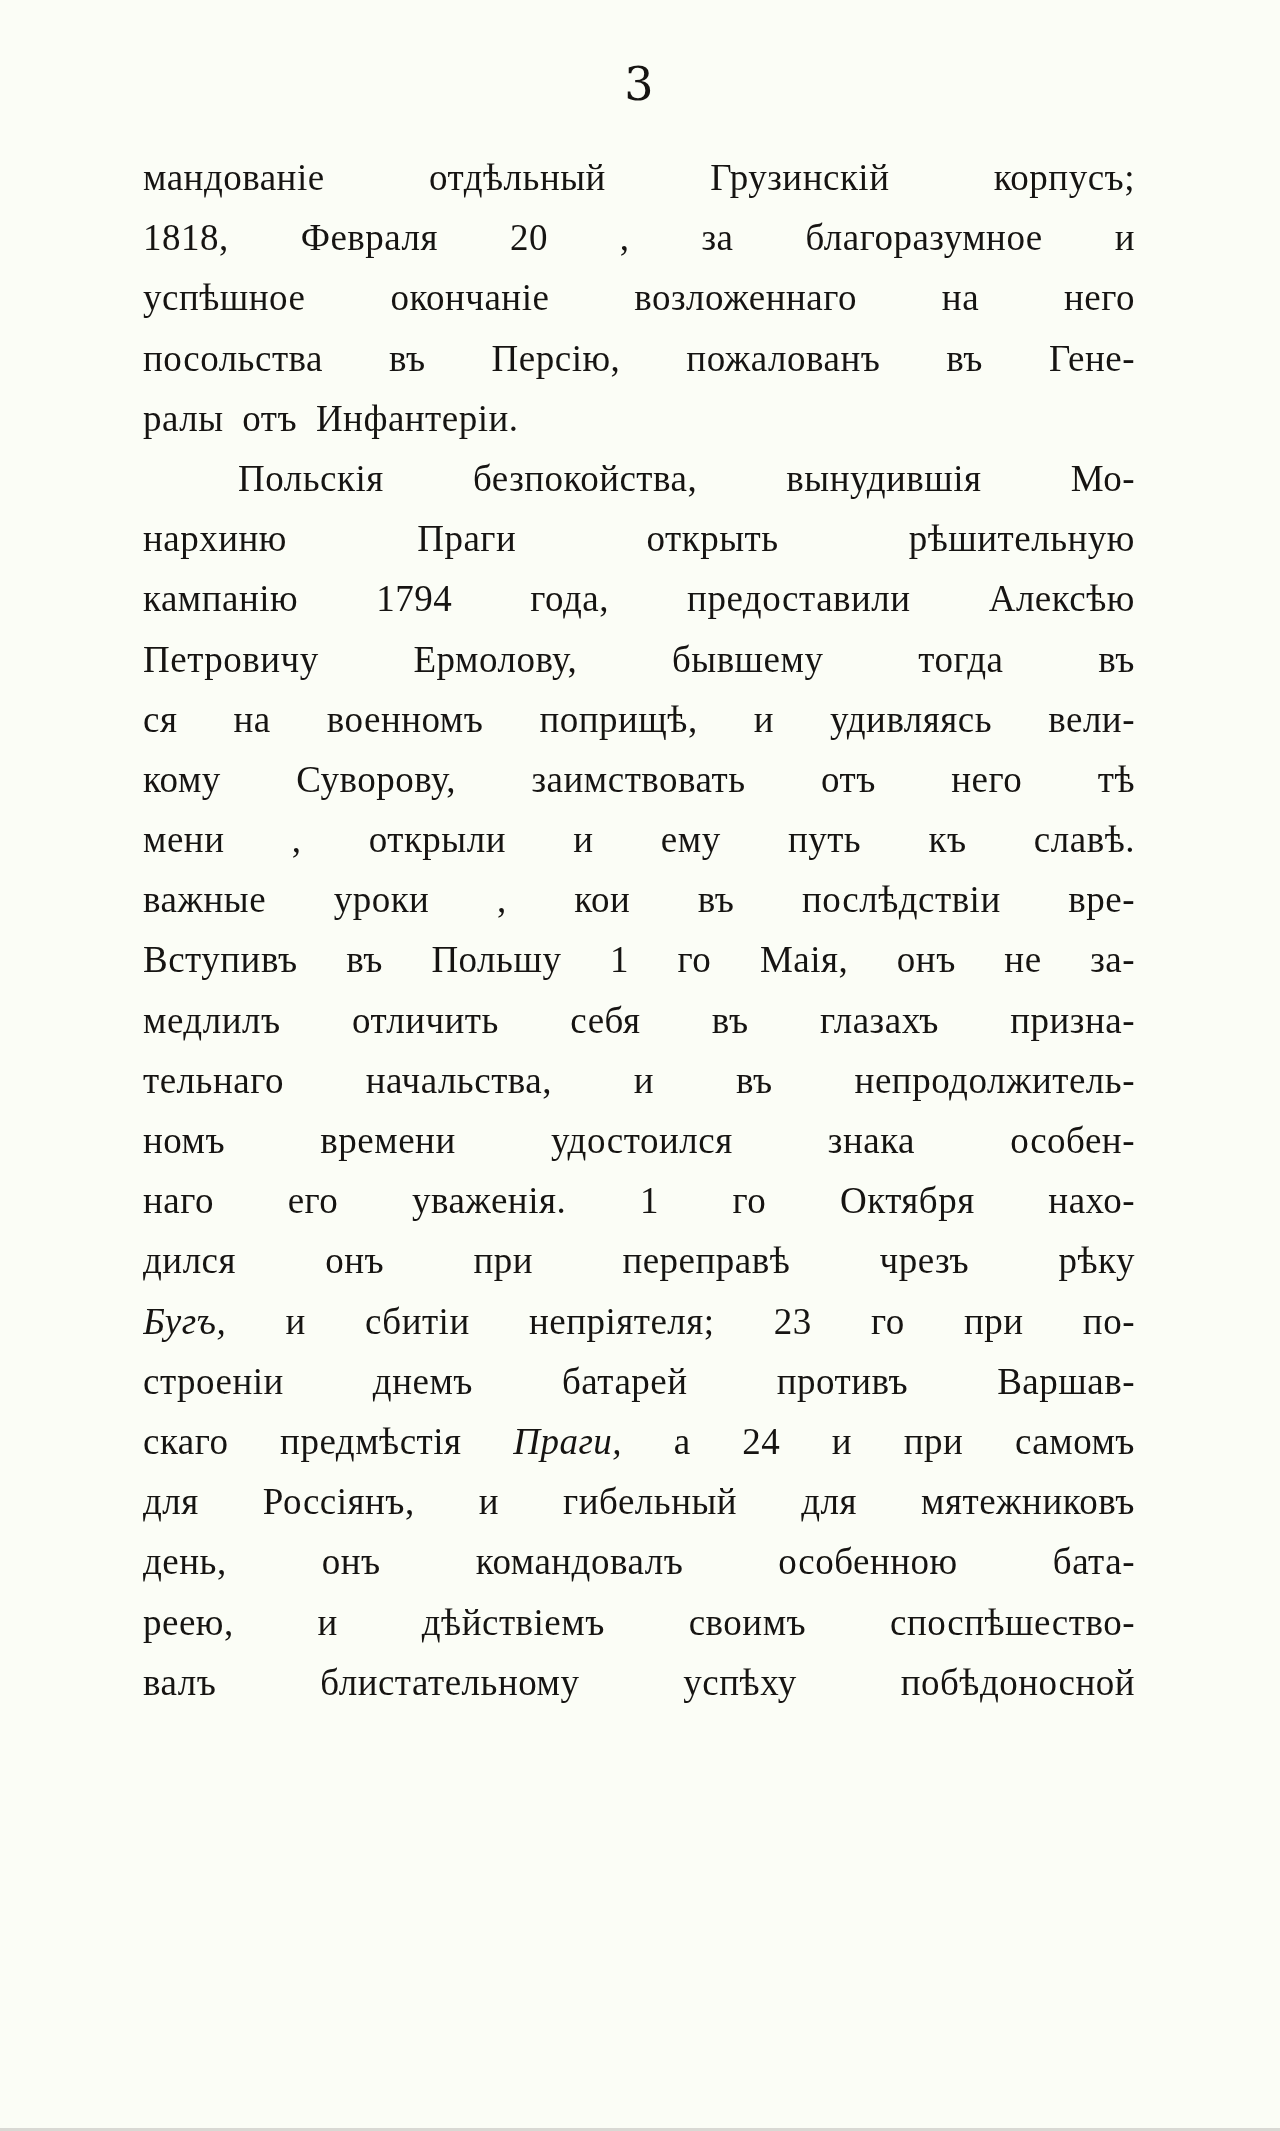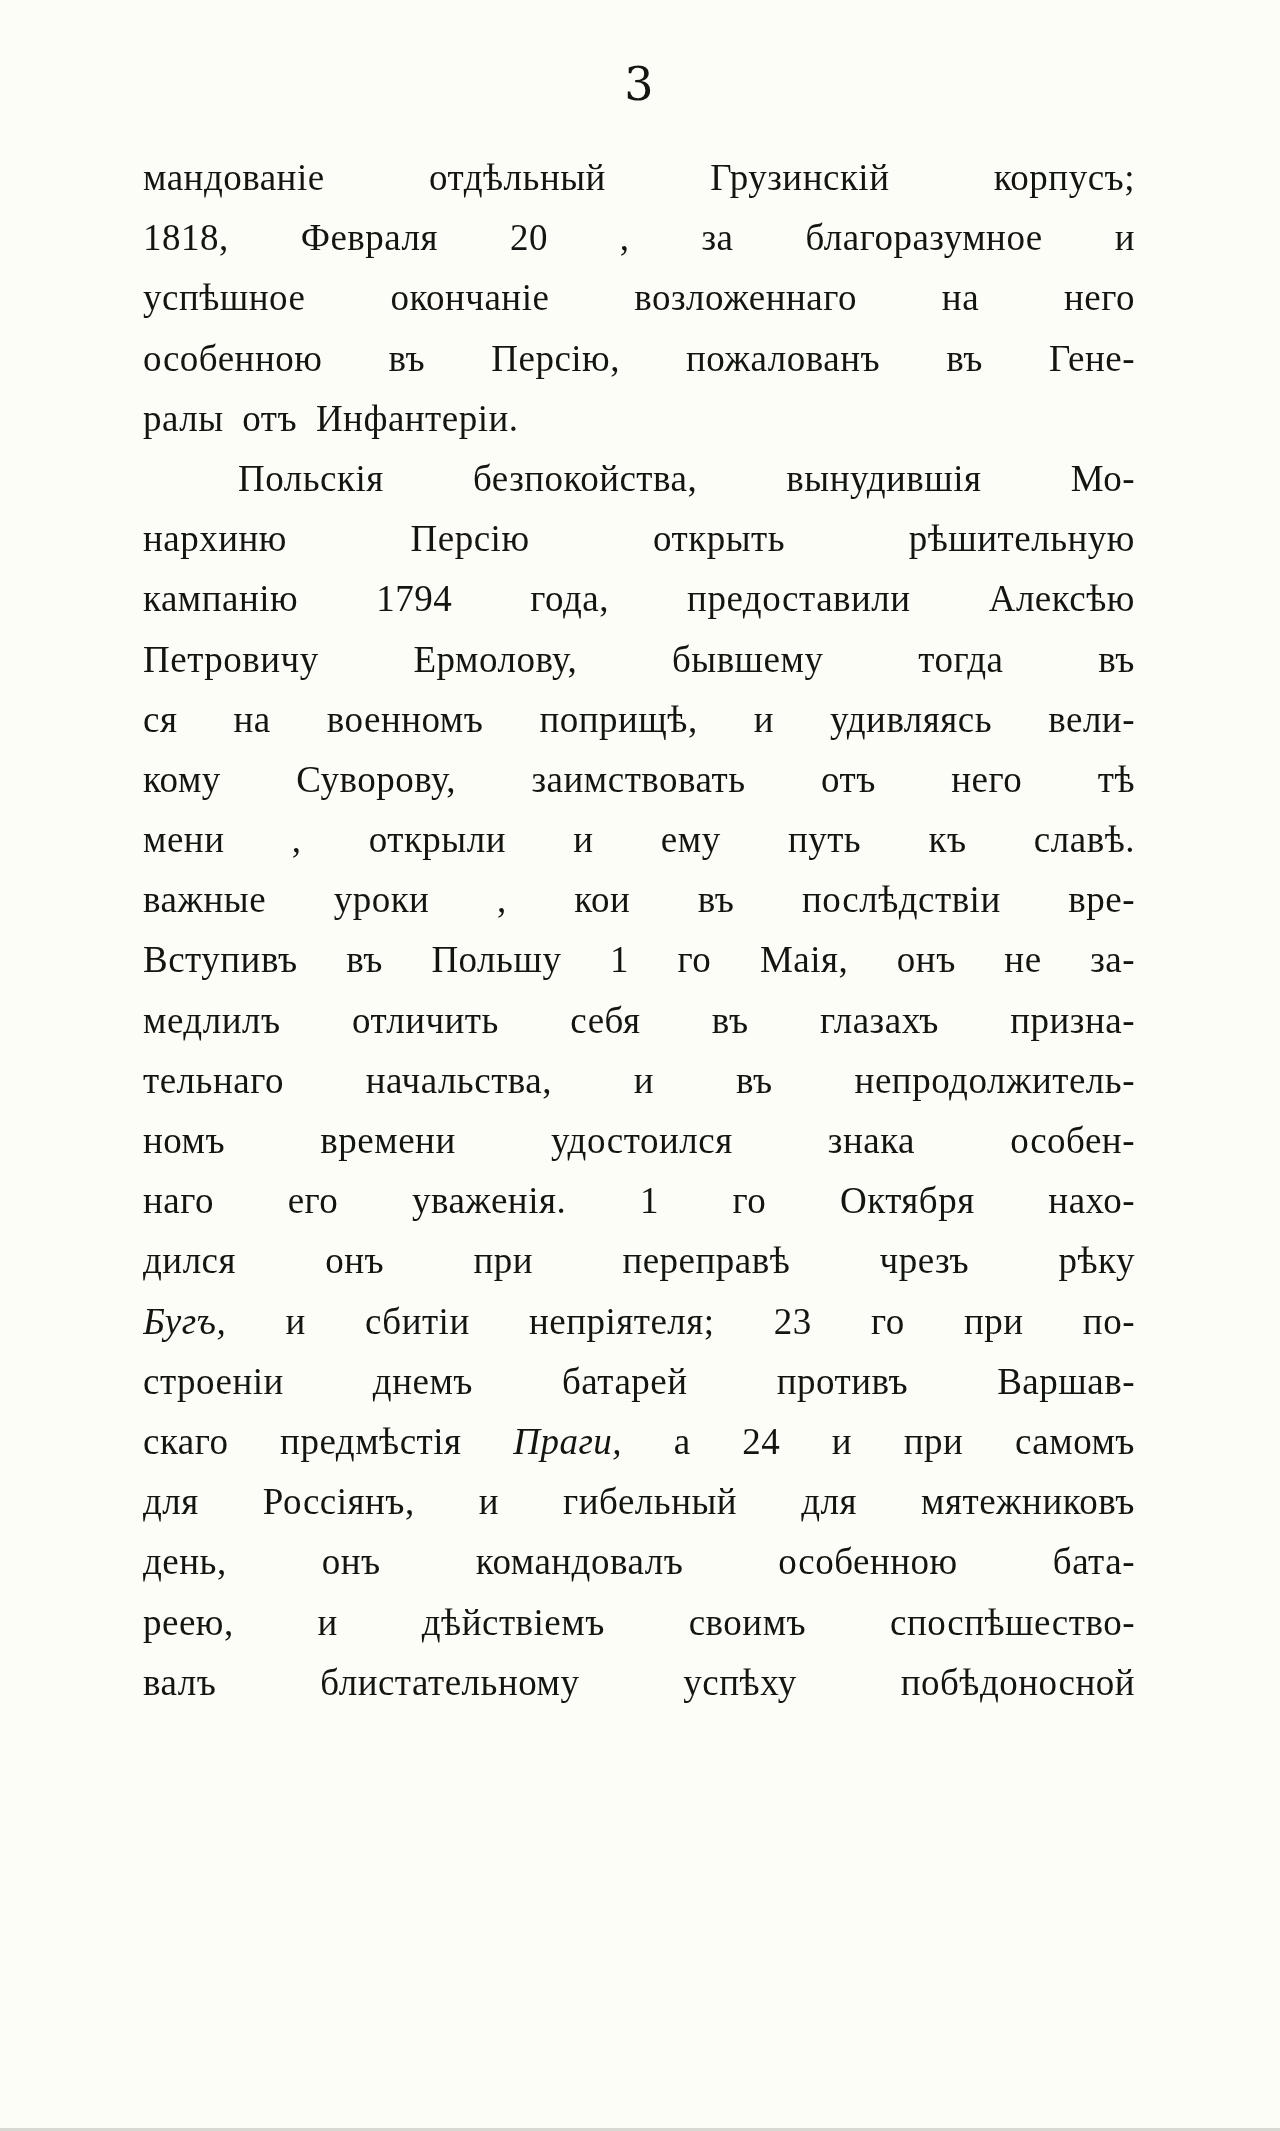--- a/index.html
+++ b/index.html
@@ -69,24 +69,24 @@
 </style>
 </head>
 <body style="background: rgb(251, 253, 246);">
 
 <div class="scan" style="background: rgb(251, 253, 246); color: rgb(22, 20, 18);">
   <div class="pagenum">3</div>
   <div class="text-block">
       <div class="line"><span>мандованіе отдѣльный Грузинскій корпусъ;</span></div>
       <div class="line"><span>1818, Февраля 20 , за благоразумное и</span></div>
       <div class="line"><span>успѣшное окончаніе возложеннаго на него</span></div>
-      <div class="line"><span>особенною въ Персію, пожалованъ въ Гене-</span></div>
+      <div class="line"><span>посольства въ Персію, пожалованъ въ Гене-</span></div>
       <div class="line no-just"><span>ралы отъ Инфантеріи.</span></div>
       <div class="line indent"><span>Польскія безпокойства, вынудившія Мо-</span></div>
-      <div class="line"><span>нархиню Персію открыть рѣшительную</span></div>
+      <div class="line"><span>нархиню Праги открыть рѣшительную</span></div>
       <div class="line"><span>кампанію 1794 года, предоставили Алексѣю</span></div>
       <div class="line"><span>Петровичу Ермолову, бывшему тогда въ</span></div>
       <div class="line"><span>ся на военномъ поприщѣ, и удивляясь вели-</span></div>
       <div class="line"><span>кому Суворову, заимствовать отъ него тѣ</span></div>
       <div class="line"><span>мени , открыли и ему путь къ славѣ.</span></div>
       <div class="line"><span>важные уроки , кои въ послѣдствіи вре-</span></div>
       <div class="line"><span>Вступивъ въ Польшу 1 го Маія, онъ не за-</span></div>
       <div class="line"><span>медлилъ отличить себя въ глазахъ призна-</span></div>
       <div class="line"><span>тельнаго начальства, и въ непродолжитель-</span></div>
       <div class="line"><span>номъ времени удостоился знака особен-</span></div>

